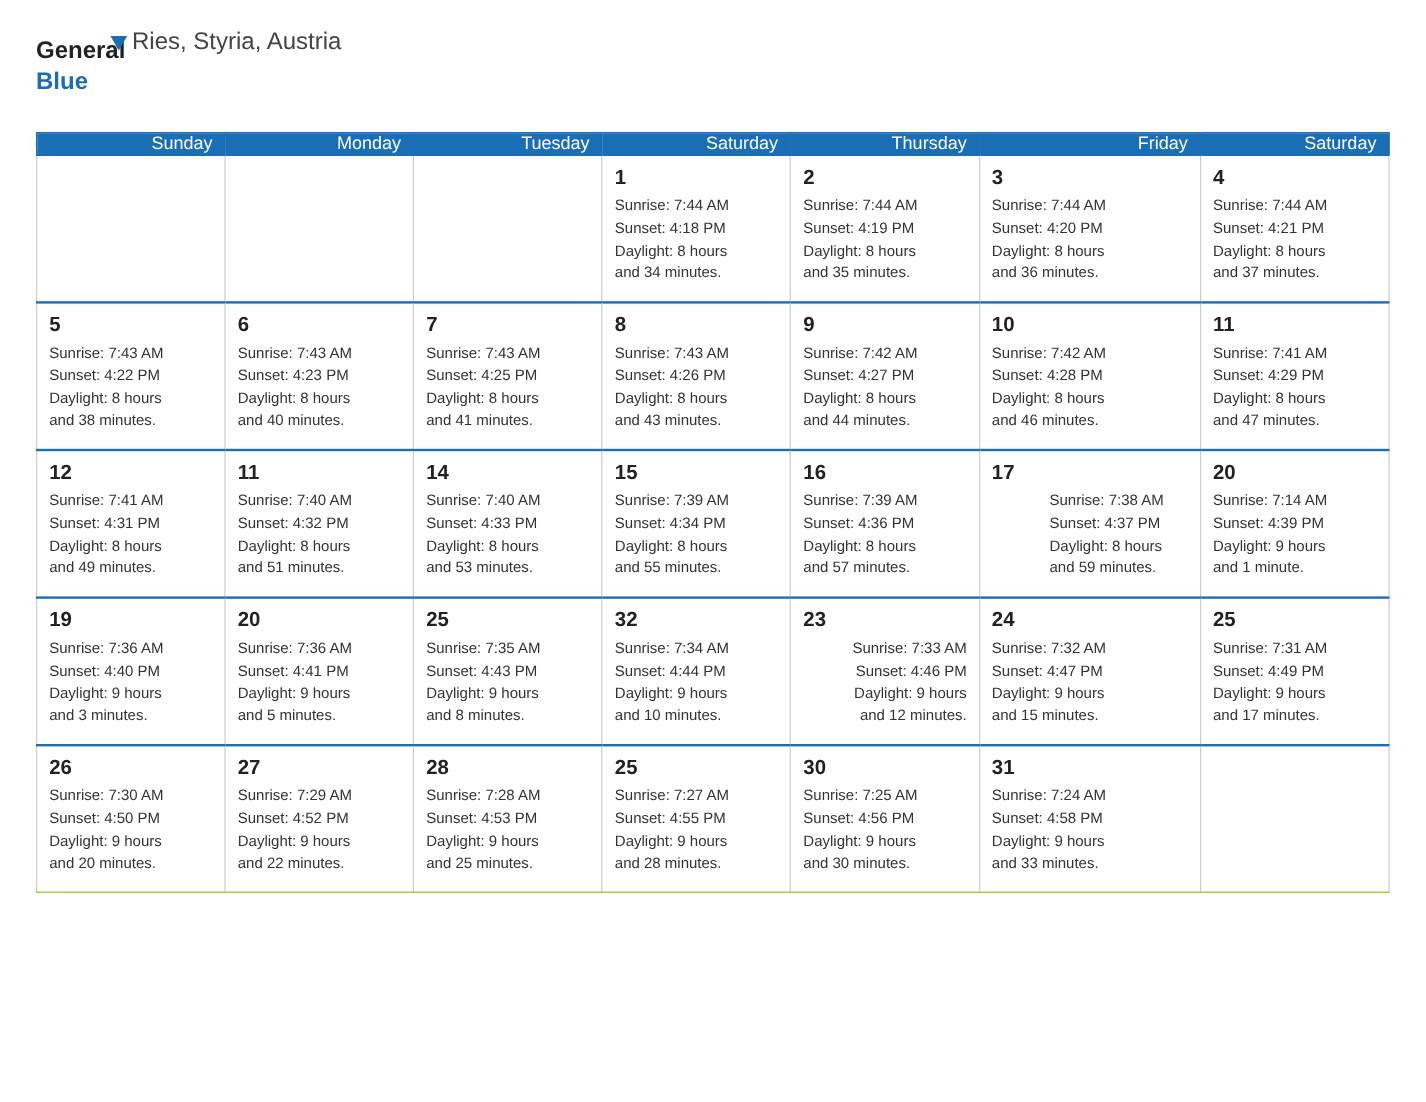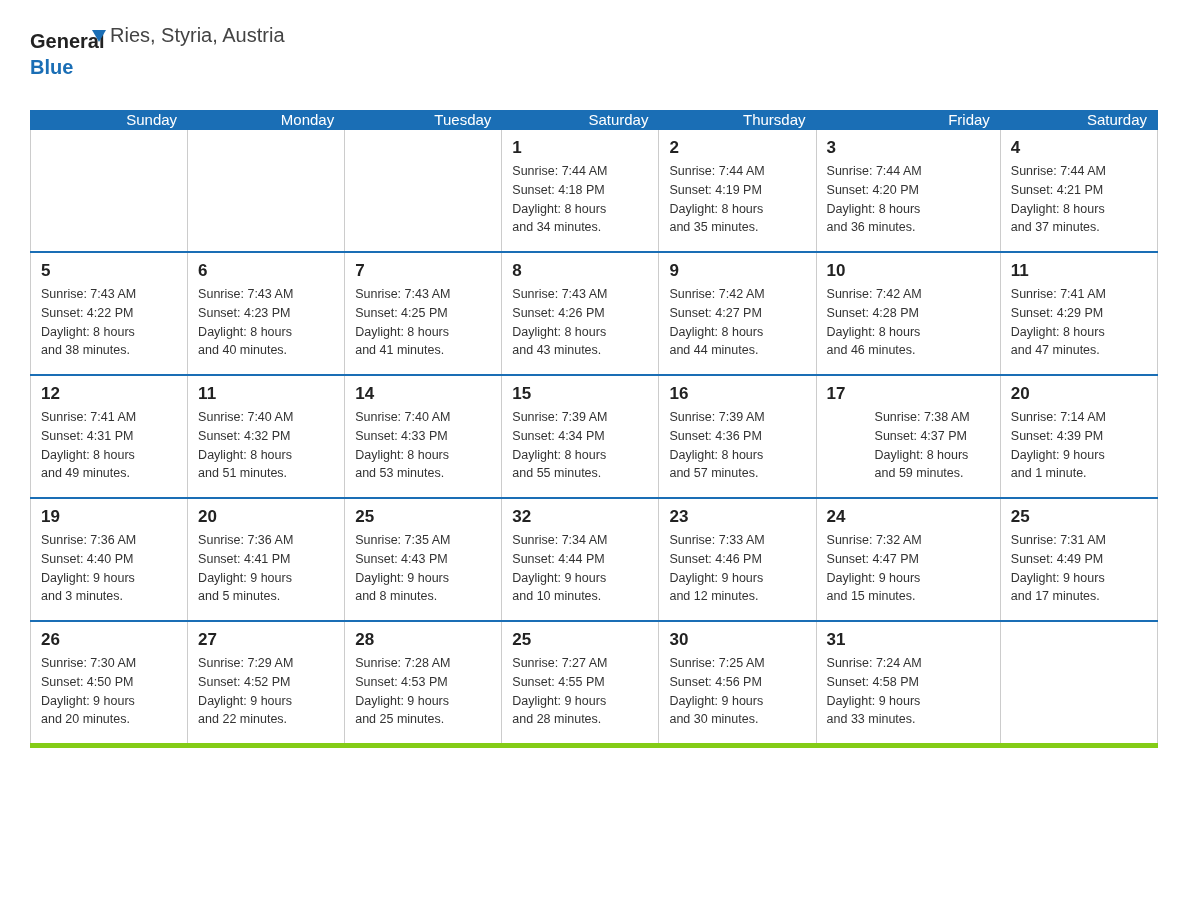--- a/index.html
+++ b/index.html
@@ -54,21 +54,21 @@
       border-left: 1px solid #ccc;
       border-right: 1px solid #ccc;
       border-bottom: none;
       vertical-align: top;
       padding: 8px 10px 14px 10px;
       min-width: 140px;
       min-height: 90px;
       background: #fff;
     }
     .calendar-table tbody tr:last-child td {
-      border-bottom: 5px solid #84cc16;
+      border-bottom: 1px solid #84cc16;
       border-radius: 23px;
     }
     .day-number {
       font-size: 17px;
       font-weight: bold;
       color: #222;
       margin-bottom: 4px;
       display: block;
     }
     .day-info {
@@ -271,21 +271,21 @@
         </td>
         <td>
           <span class="day-number">32</span>
           <div class="day-info" style="white-space: pre-line;">Sunrise: 7:34 AM
 Sunset: 4:44 PM
 Daylight: 9 hours
 and 10 minutes.</div>
         </td>
         <td>
           <span class="day-number">23</span>
-          <div class="day-info" style="white-space: pre-line;">Sunrise: 7:33 AM
+          <div class="day-info" style="white-space: pre-line; text-align: right;">Sunrise: 7:33 AM
 Sunset: 4:46 PM
 Daylight: 9 hours
 and 12 minutes.</div>
         </td>
         <td>
           <span class="day-number">24</span>
           <div class="day-info" style="white-space: pre-line;">Sunrise: 7:32 AM
 Sunset: 4:47 PM
 Daylight: 9 hours
 and 15 minutes.</div>

